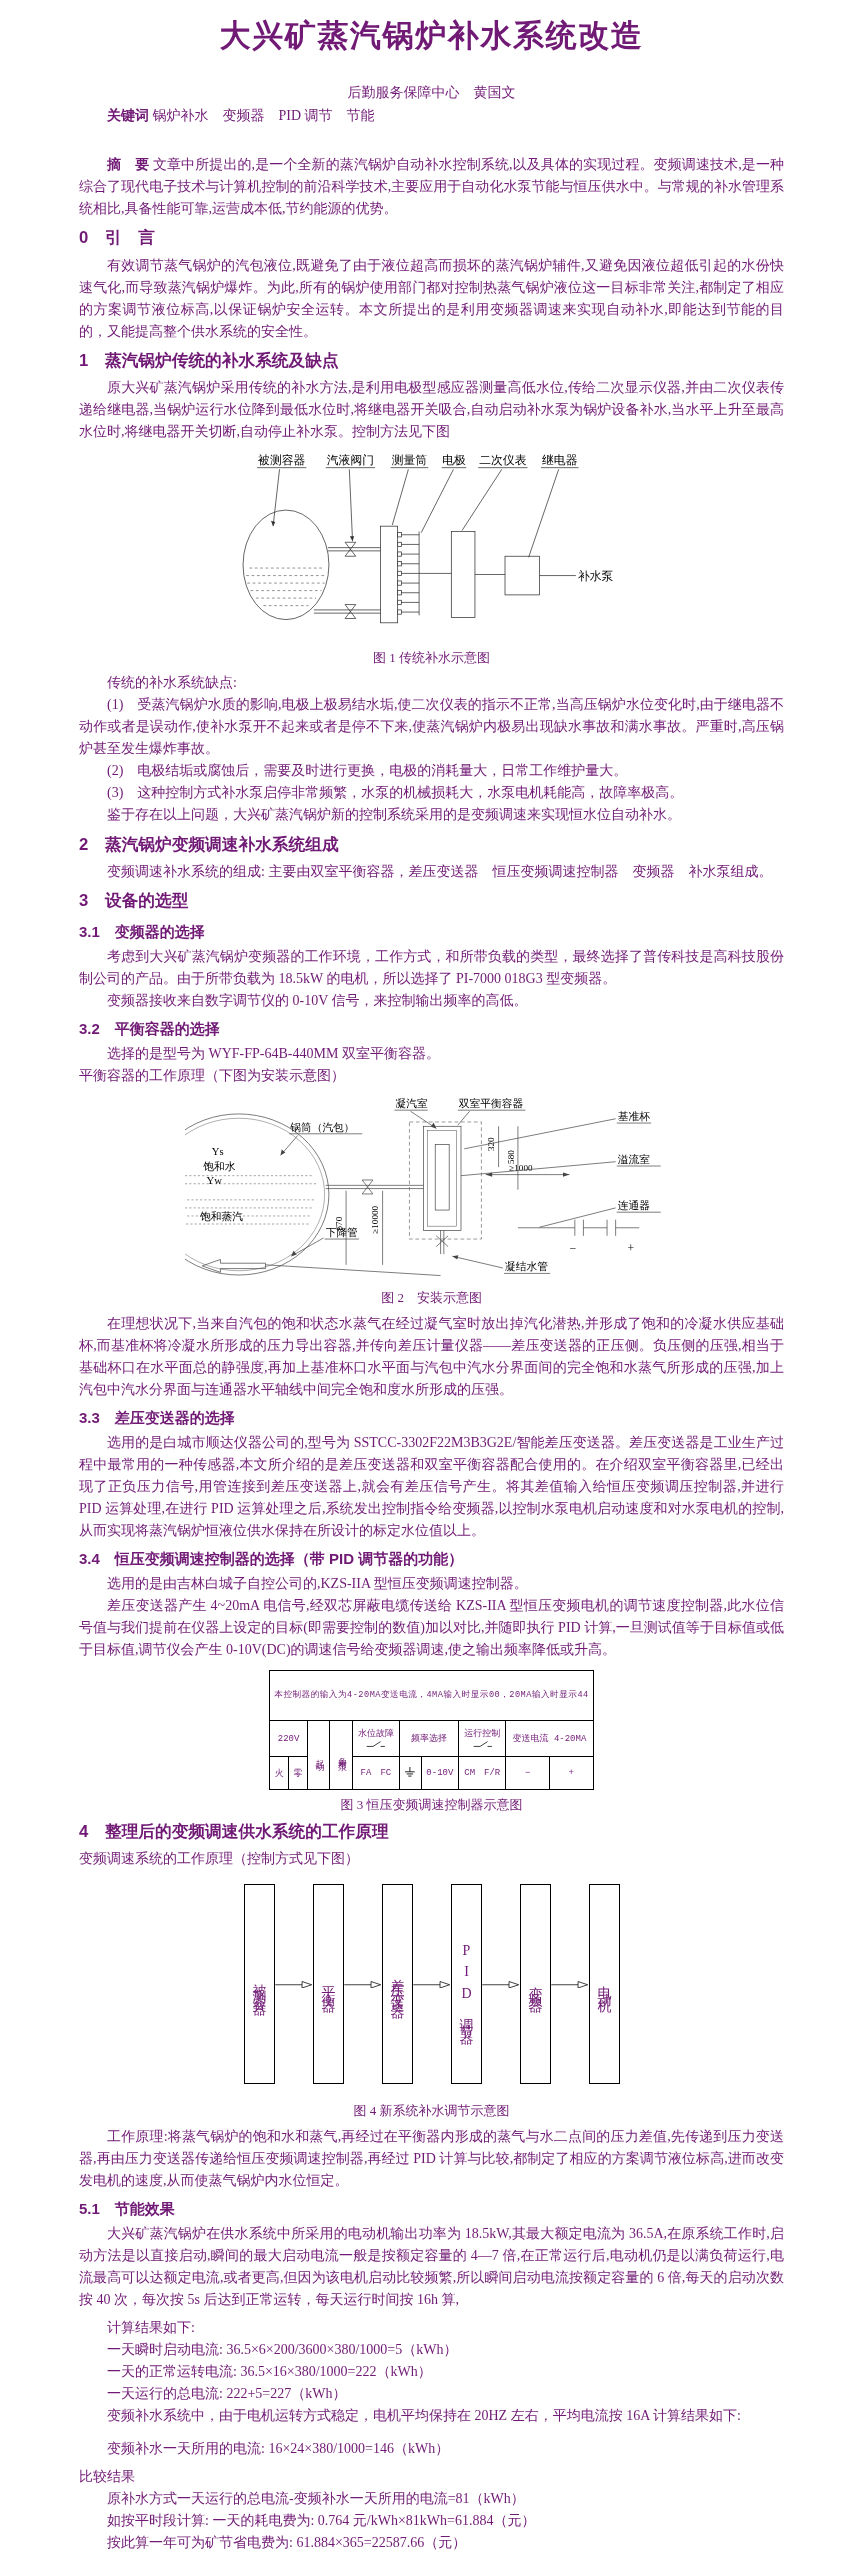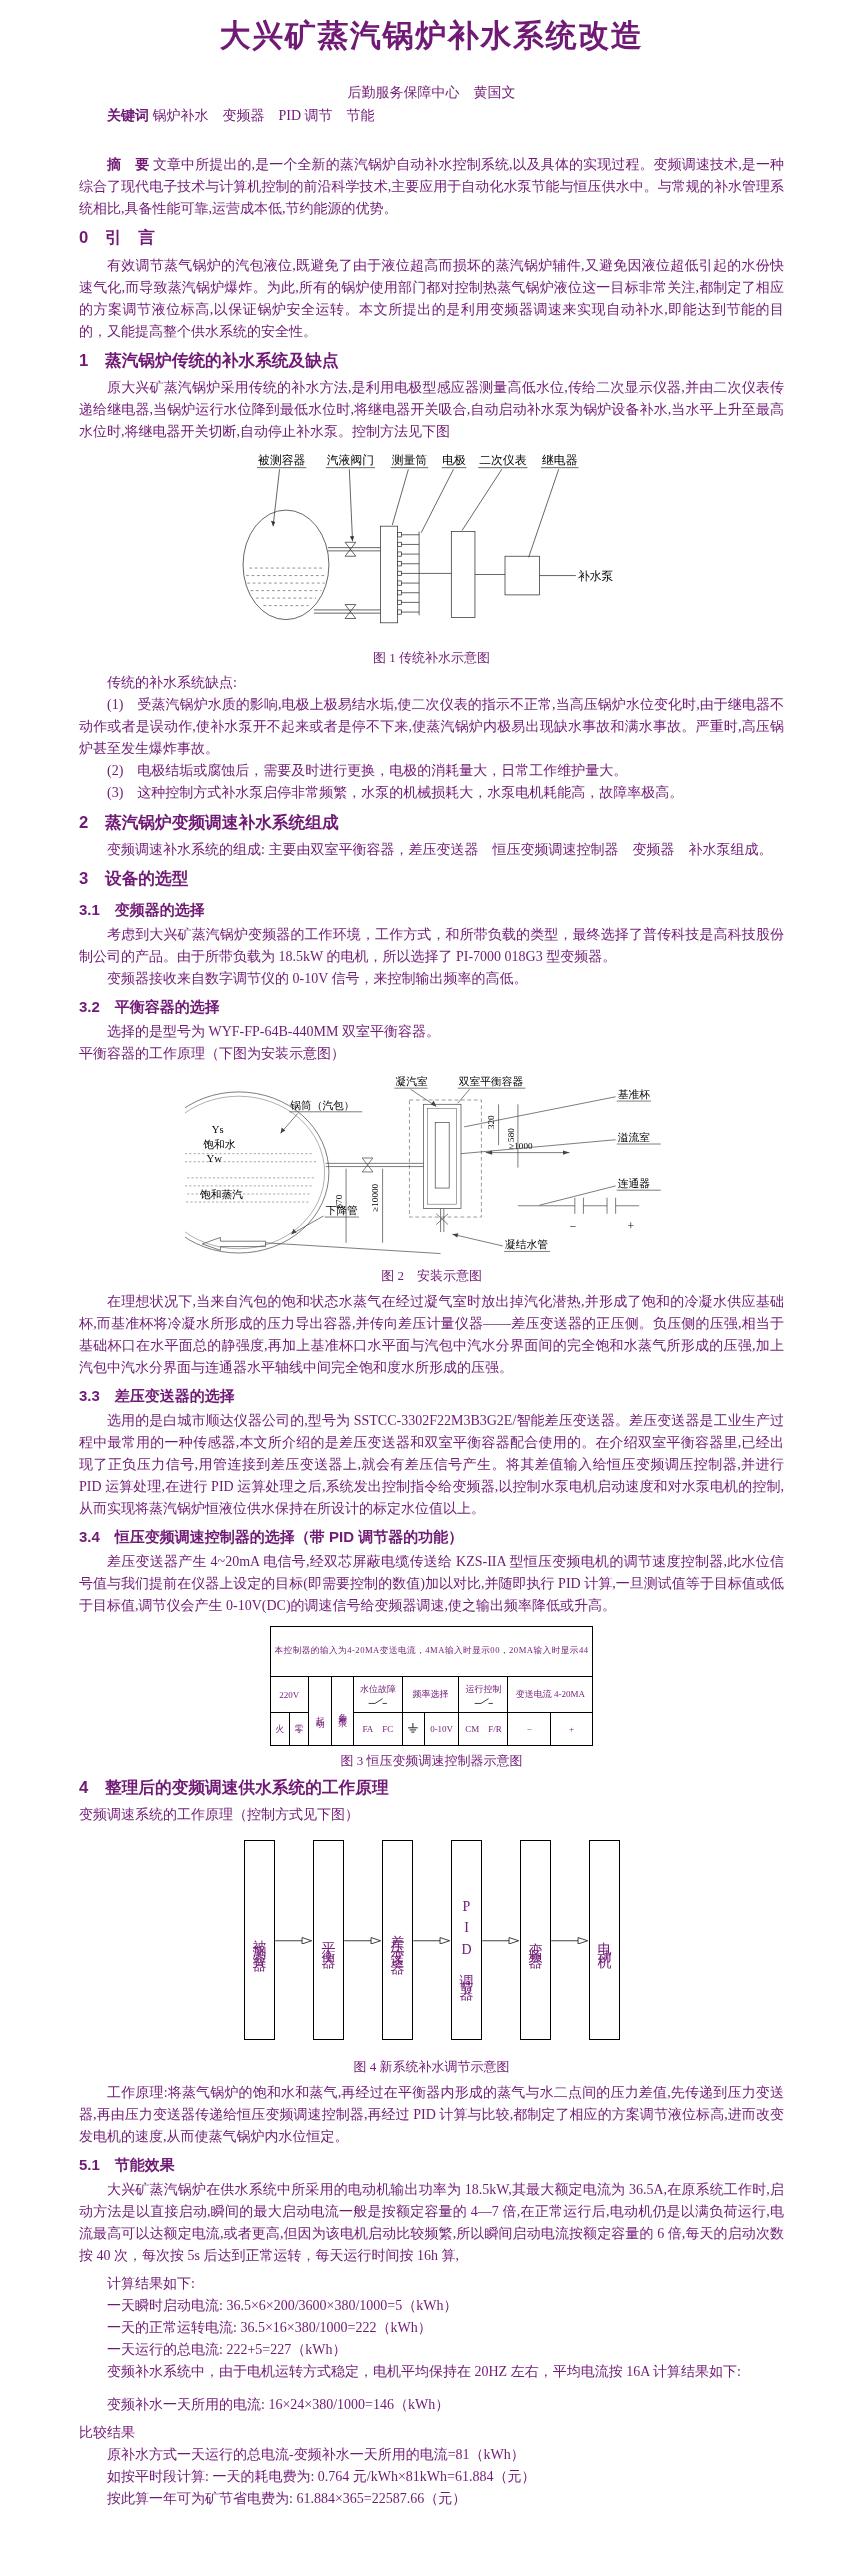--- a/index.html
+++ b/index.html
@@ -24,21 +24,21 @@
   }
   .h2{
     font-family:"Liberation Sans","DejaVu Sans",sans-serif;font-weight:bold;
     font-size:15px;line-height:25px;margin:4.3px 0 2.1px 0;
   }
   .figure{text-align:center;margin:7.5px 0 5.4px 0;}
   .figcap{text-align:center;font-size:13px;margin-top:5.4px;line-height:18px;}
   svg text{font-family:"Liberation Serif","DejaVu Serif",serif;}
   
   .t3wrap{display:flex;justify-content:center;margin:8.6px 0 1.1px 0;}
-  .t3{border-collapse:collapse;font-family:Liberation Serif, serif;font-size:9px;}
+  .t3{border-collapse:collapse;font-family:Liberation Mono, monospace;font-size:9px;}
   .t3 td{border:0.8px solid #000;padding:2.1px 3.8px;text-align:center;vertical-align:middle;background:#fff;}
   .t3-note{height:45px;font-size:8.6px;letter-spacing:0.5px;text-align:left;padding-left:7.5px;}
   .t3 .vcell{width:14px;}
   .vtext{writing-mode:vertical-rl;text-orientation:upright;letter-spacing:2.7px;display:inline-block;}
   .t3-head td{height:31px;}
   .t3-bottom td{height:28px;}
   
   .flow{display:flex;align-items:center;justify-content:center;margin-top:14px;}
   .fbox{
     width:29px;height:198px;border:0.8px solid #000;display:flex;align-items:center;justify-content:center;
@@ -149,20 +149,21 @@
         <text x="652" y="240" fill="#000" stroke="none">补水泵</text>
       </g>
     </svg>
     <div class="figcap">图 1 传统补水示意图</div>
   </div>
 
   <p class="para indent">传统的补水系统缺点:</p>
   <p class="para indent">(1)　受蒸汽锅炉水质的影响,电极上极易结水垢,使二次仪表的指示不正常,当高压锅炉水位变化时,由于继电器不动作或者是误动作,使补水泵开不起来或者是停不下来,使蒸汽锅炉内极易出现缺水事故和满水事故。严重时,高压锅炉甚至发生爆炸事故。</p>
   <p class="para indent">(2)　电极结垢或腐蚀后，需要及时进行更换，电极的消耗量大，日常工作维护量大。</p>
   <p class="para indent">(3)　这种控制方式补水泵启停非常频繁，水泵的机械损耗大，水泵电机耗能高，故障率极高。</p>
+  <p class="para indent">鉴于存在以上问题，大兴矿蒸汽锅炉新的控制系统采用的是变频调速来实现恒水位自动补水。</p>
 
   <h2 class="h1">2　蒸汽锅炉变频调速补水系统组成</h2>
   <p class="para indent">变频调速补水系统的组成: 主要由双室平衡容器，差压变送器　恒压变频调速控制器　变频器　补水泵组成。</p>
 
   <h2 class="h1">3　设备的选型</h2>
   <h3 class="h2">3.1　变频器的选择</h3>
   <p class="para indent">考虑到大兴矿蒸汽锅炉变频器的工作环境，工作方式，和所带负载的类型，最终选择了普传科技是高科技股份制公司的产品。由于所带负载为 18.5kW 的电机，所以选择了 PI-7000 018G3 型变频器。</p>
   <p class="para indent">变频器接收来自数字调节仪的 0-10V 信号，来控制输出频率的高低。</p>
   <h3 class="h2">3.2　平衡容器的选择</h3>
   <p class="para indent">选择的是型号为 WYF-FP-64B-440MM 双室平衡容器。</p>
@@ -261,20 +262,21 @@
     </svg>
     <div class="figcap">图 2　安装示意图</div>
   </div>
 
   <p class="para indent">在理想状况下,当来自汽包的饱和状态水蒸气在经过凝气室时放出掉汽化潜热,并形成了饱和的冷凝水供应基础杯,而基准杯将冷凝水所形成的压力导出容器,并传向差压计量仪器——差压变送器的正压侧。负压侧的压强,相当于基础杯口在水平面总的静强度,再加上基准杯口水平面与汽包中汽水分界面间的完全饱和水蒸气所形成的压强,加上汽包中汽水分界面与连通器水平轴线中间完全饱和度水所形成的压强。</p>
 
   <h3 class="h2">3.3　差压变送器的选择</h3>
   <p class="para indent">选用的是白城市顺达仪器公司的,型号为 SSTCC-3302F22M3B3G2E/智能差压变送器。差压变送器是工业生产过程中最常用的一种传感器,本文所介绍的是差压变送器和双室平衡容器配合使用的。在介绍双室平衡容器里,已经出现了正负压力信号,用管连接到差压变送器上,就会有差压信号产生。将其差值输入给恒压变频调压控制器,并进行 PID 运算处理,在进行 PID 运算处理之后,系统发出控制指令给变频器,以控制水泵电机启动速度和对水泵电机的控制,从而实现将蒸汽锅炉恒液位供水保持在所设计的标定水位值以上。</p>
 
   <h3 class="h2">3.4　恒压变频调速控制器的选择（带 PID 调节器的功能）</h3>
+  <p class="para indent">选用的是由吉林白城子自控公司的,KZS-IIA 型恒压变频调速控制器。</p>
   <p class="para indent">差压变送器产生 4~20mA 电信号,经双芯屏蔽电缆传送给 KZS-IIA 型恒压变频电机的调节速度控制器,此水位信号值与我们提前在仪器上设定的目标(即需要控制的数值)加以对比,并随即执行 PID 计算,一旦测试值等于目标值或低于目标值,调节仪会产生 0-10V(DC)的调速信号给变频器调速,使之输出频率降低或升高。</p>
 
   <div class="figure">
     <div class="t3wrap">
       <table class="t3">
         <tbody>
             <tr>
           <td colspan="10" class="t3-note">本控制器的输入为4-20MA变送电流，4MA输入时显示00，20MA输入时显示44</td>
         </tr>
         <tr class="t3-head">

